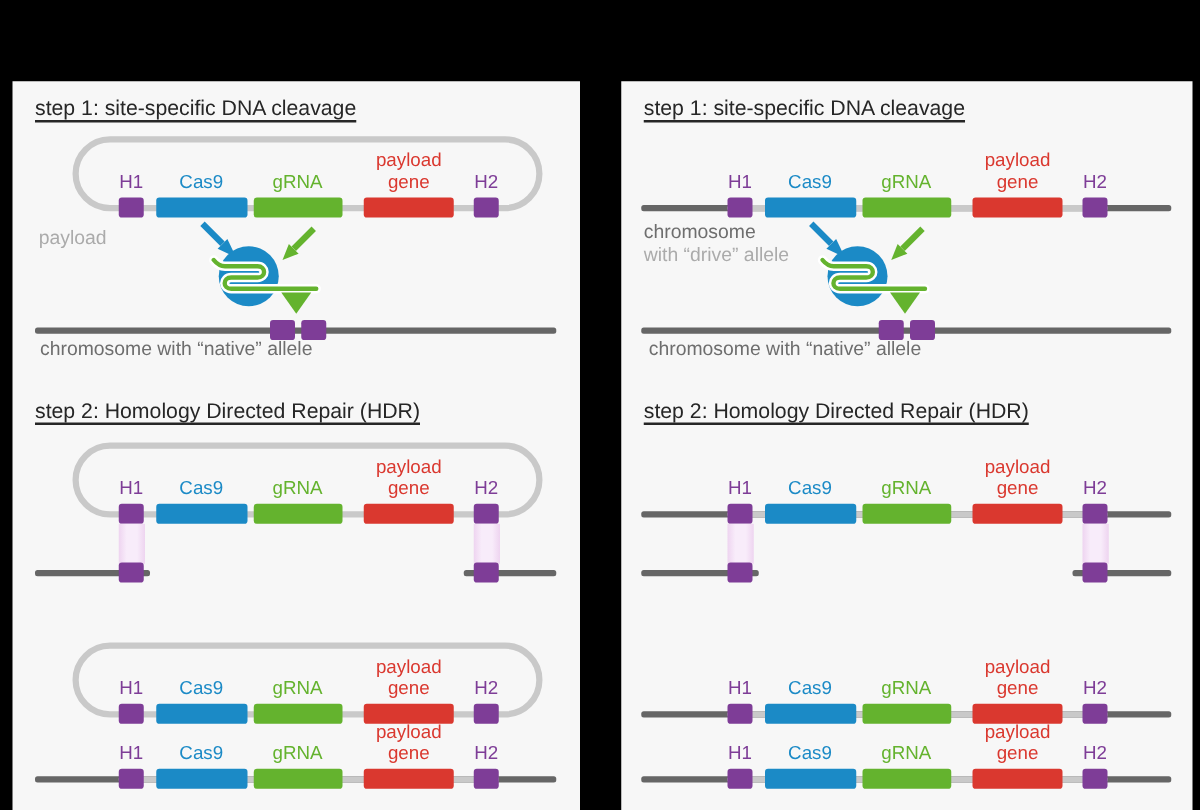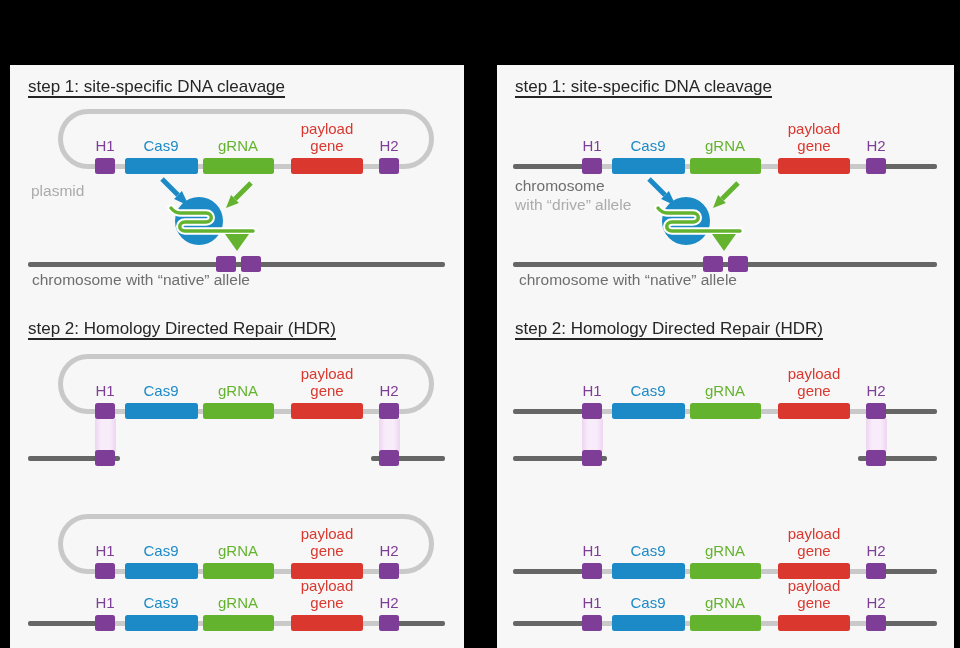--- a/index.html
+++ b/index.html
@@ -73,21 +73,21 @@
       <span class="glabel c-green" style="left:228px">gRNA</span>
       <span class="glabel c-red payload" style="left:317px">payload gene</span>
       <span class="glabel c-purple" style="left:379px">H2</span>
       <div class="gbox c-purple" style="left:85px;width:20px"></div>
       <div class="gbox c-blue" style="left:115px;width:73px"></div>
       <div class="gbox c-green" style="left:193px;width:71px"></div>
       <div class="gbox c-red" style="left:281px;width:72px"></div>
       <div class="gbox c-purple" style="left:369px;width:20px"></div>
     </div>
 
-    <div class="sidelabel light" style="left:21px;top:117px">plasmid</div>
+    <div class="sidelabel light" style="left:21px;top:117px">payload</div>
 
     <svg class="blob" style="left:140px;top:105px" viewBox="0 0 120 85">
       <line x1="12" y1="9" x2="28" y2="25" style="stroke:var(--blue)" stroke-width="5"></line>
       <polygon points="39,36 24.1,28.9 31.9,21.1" style="fill:var(--blue)"></polygon>
       <line x1="101" y1="13" x2="85" y2="29" style="stroke:var(--green)" stroke-width="5"></line>
       <polygon points="76,38 88.9,32.9 81.1,25.1" style="fill:var(--green)"></polygon>
       <circle cx="49" cy="51" r="24" style="fill:var(--blue)"></circle>
       <path d="M21,38 Q25,43 30,43 L56,43 C63,43 63,52 56,52 L35,52 C28,52 28,61 35,61 L103,61" fill="none" stroke="#ffffff" stroke-width="7.5" stroke-linecap="round"></path>
       <path d="M21,38 Q25,43 30,43 L56,43 C63,43 63,52 56,52 L35,52 C28,52 28,61 35,61 L103,61" fill="none" style="stroke:var(--green)" stroke-width="3.5" stroke-linecap="round"></path>
       <polygon points="75,64 99,64 87,81" style="fill:var(--green)"></polygon>

